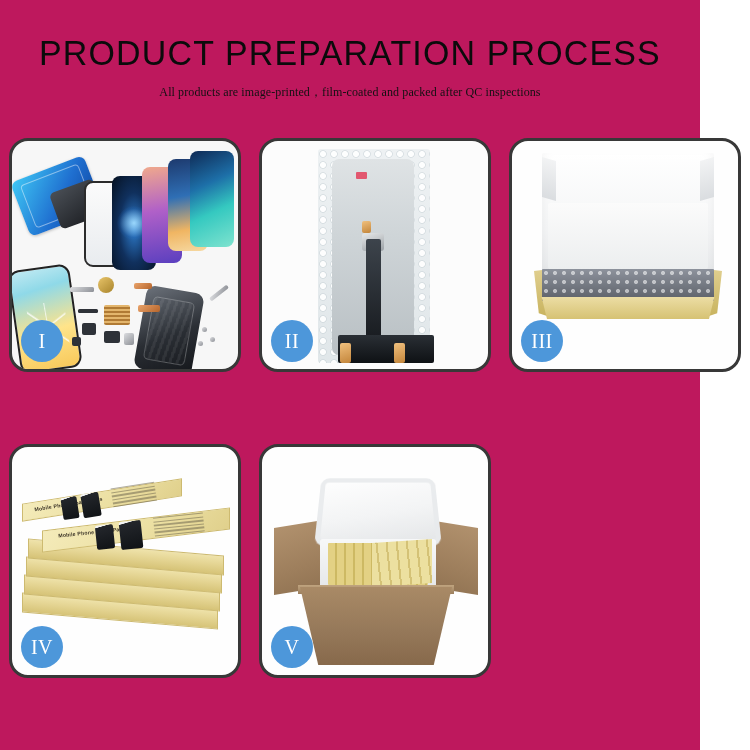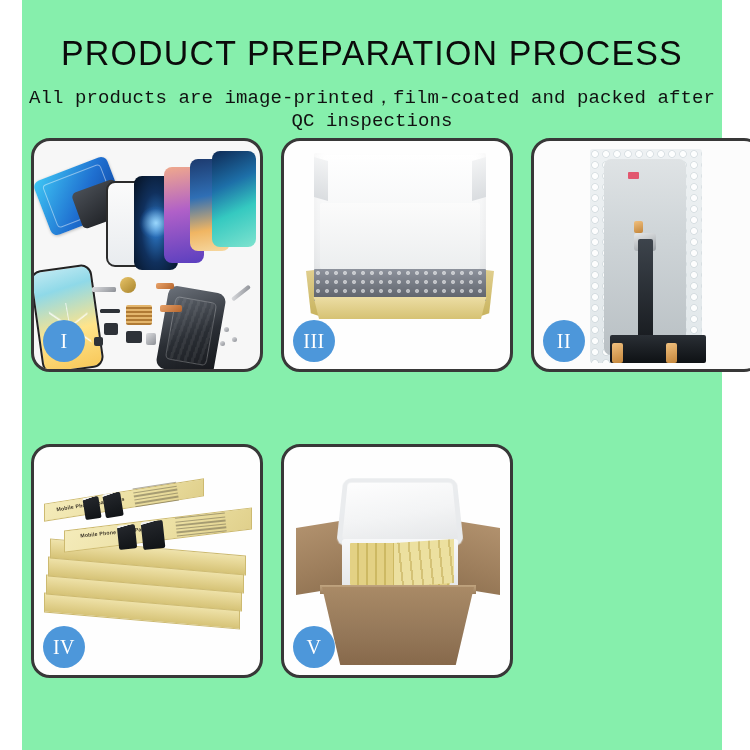--- a/index.html
+++ b/index.html
@@ -2,40 +2,40 @@
 <html><head>
 <meta charset="utf-8">
 <style>
   * { box-sizing: border-box; margin: 0; padding: 0; }
   html, body {
     width: 750px; height: 750px;
     background: #ffffff;
     font-family: "Liberation Sans", sans-serif;
     overflow: hidden;
   }
-  .page { position: relative; width: 700px; height: 750px; background: #86efac; margin-left: 22px; }
+  .page { position: relative; width: 700px; height: 750px; background: #be185d; }
 
   
   .header { padding-top: 34px; text-align: center; }
   .title {
     font-size: 35px;
     font-weight: 500;
     letter-spacing: 1.2px;
     color: #0b0b0b;
     line-height: 1.1;
     font-family: "Liberation Sans", sans-serif;
     transform: scaleX(0.97);
   }
   .subtitle {
     margin-top: 11px;
-    font-size: 19px;
+    font-size: 12px;
     font-weight: 400;
     color: #111;
     letter-spacing: 0.1px;
-    font-family: Liberation Mono, monospace;
+    font-family: Liberation Serif, serif;
   }
 
   
   .grid {
     position: absolute;
     left: 9px; top: 138px;
     width: 732px; height: 540px;
     display: grid;
     grid-template-columns: repeat(3, 232px);
     grid-template-rows: repeat(2, 234px);
@@ -380,52 +380,52 @@
         <div class="chip copper" style="left:126px;top:164px;width:22px;height:7px;border-radius:2px;"></div>
         <div class="chip" style="left:60px;top:196px;width:9px;height:9px;border-radius:2px;"></div>
         <div class="chip silver" style="left:190px;top:186px;width:5px;height:5px;border-radius:50%;"></div>
         <div class="chip silver" style="left:198px;top:196px;width:5px;height:5px;border-radius:50%;"></div>
         <div class="chip silver" style="left:186px;top:200px;width:5px;height:5px;border-radius:50%;"></div>
         <div class="chip silver" style="left:196px;top:150px;width:22px;height:4px;transform:rotate(-38deg);"></div>
       </div>
       <div class="badge">I</div>
     </div>
 
-    <div class="panel p3">
-      <div class="panel-scene">
-        <div class="box3-lid"></div>
-        <div class="box3-lid-flapL"></div>
-        <div class="box3-lid-flapR"></div>
-        <div class="box3-foam"></div>
-        <div class="box3-sideL"></div>
-        <div class="box3-sideR"></div>
-        <div class="box3-contents"></div>
-        <div class="box3-tray"></div>
-        <div class="box3-front"></div>
-      </div>
-      <div class="badge">III</div>
-    </div>
-
     <div class="panel p2">
       <div class="panel-scene">
         <div class="bubble-bag">
           <div class="lcd-inner">
             <div class="pink-mark"></div>
             <div class="lcd-conn"></div>
             <div class="lcd-flex"></div>
             <div class="lcd-bottom"></div>
             <div class="lcd-tab" style="left:8px;top:184px;"></div>
             <div class="lcd-tab" style="left:62px;top:184px;"></div>
             <div class="lcd-tab" style="left:30px;top:62px;height:12px;width:9px;"></div>
           </div>
         </div>
       </div>
       <div class="badge">II</div>
     </div>
 
+    <div class="panel p3">
+      <div class="panel-scene">
+        <div class="box3-lid"></div>
+        <div class="box3-lid-flapL"></div>
+        <div class="box3-lid-flapR"></div>
+        <div class="box3-foam"></div>
+        <div class="box3-sideL"></div>
+        <div class="box3-sideR"></div>
+        <div class="box3-contents"></div>
+        <div class="box3-tray"></div>
+        <div class="box3-front"></div>
+      </div>
+      <div class="badge">III</div>
+    </div>
+
     <div class="panel p4">
       <div class="panel-scene">
         <div class="stack">
 
           <div class="kbox" style="left:2px;  top:128px; width:196px; height:20px; transform: skewY(5deg);"></div>
           <div class="kbox" style="left:4px;  top:110px; width:196px; height:20px; transform: skewY(5deg);"></div>
           <div class="kbox" style="left:6px;  top:92px;  width:196px; height:20px; transform: skewY(5deg);"></div>
           <div class="kbox" style="left:8px;  top:74px;  width:196px; height:20px; transform: skewY(5deg);"></div>
 
           <div class="kbox" style="left:22px; top:46px; width:188px; height:22px; transform: skewY(-7deg);">

